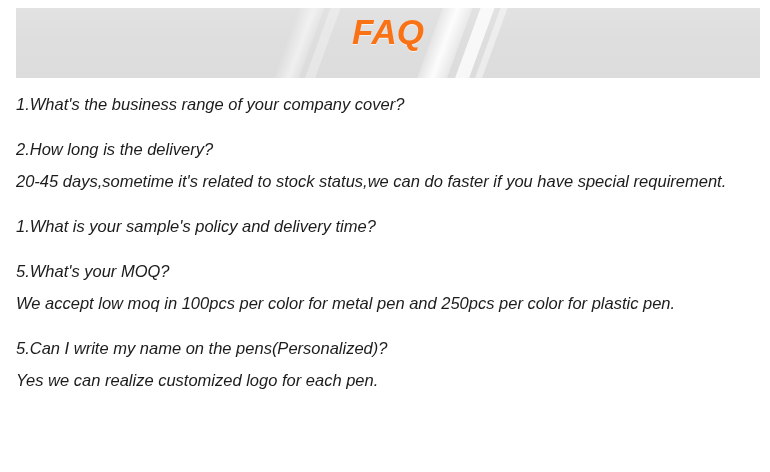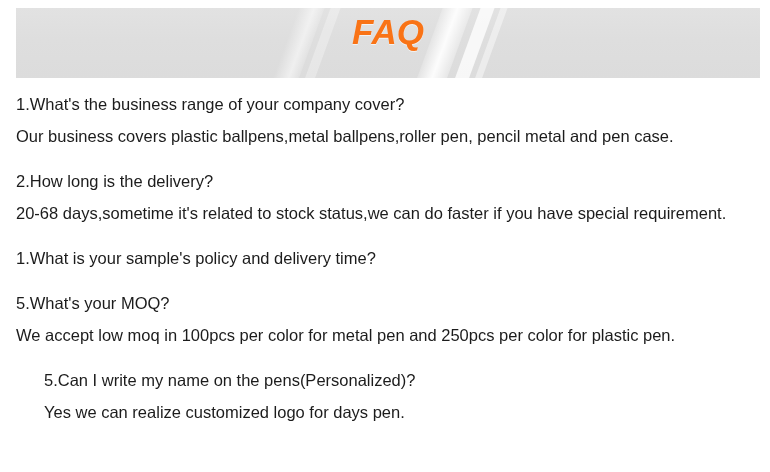--- a/index.html
+++ b/index.html
@@ -105,28 +105,28 @@
     position: absolute;
     left: 16px;
     top: 88px;
     width: 744px;
   }
   .faq-item {
     margin-bottom: 13px;
   }
   .faq-item:last-child {
     margin-bottom: 0;
-    margin-left: 28px;
   }
   .faq-question,
   .faq-answer {
     font-size: 16.5px;
     line-height: 32px;
     color: #1c1c1c;
     white-space: pre-wrap;
+    font-style: italic;
   }
 </style>
 </head>
 <body>
 
 <div class="page">
 
   <div class="faq-banner">
     <div class="stripe stripe-a"></div>
     <div class="stripe stripe-b"></div>
@@ -136,36 +136,35 @@
     <div class="faq-title-wrap">
       <div class="faq-title">FAQ</div>
       <div class="faq-title-reflection">FAQ</div>
     </div>
   </div>
 
   <div class="faq-body">
 
     <div class="faq-item">
       <div class="faq-question">1.What's the business range of your company cover?</div>
-      <div class="faq-answer">Our business covers plastic ballpens,metal ballpens,roller pen, pencil metal and pen case.</div>
     </div>
 
     <div class="faq-item">
       <div class="faq-question">2.How long is the delivery?</div>
-      <div class="faq-answer">20-68 days,sometime it's related to stock status,we can do faster if you have special requirement.</div>
+      <div class="faq-answer">20-45 days,sometime it's related to stock status,we can do faster if you have special requirement.</div>
     </div>
 
     <div class="faq-item">
       <div class="faq-question">1.What is your sample's policy and delivery time?</div>
     </div>
 
     <div class="faq-item">
       <div class="faq-question">5.What's your MOQ?</div>
       <div class="faq-answer">We accept low moq in 100pcs per color for metal pen and 250pcs per color for plastic pen.</div>
     </div>
 
     <div class="faq-item">
       <div class="faq-question">5.Can I write my name on the pens(Personalized)?</div>
-      <div class="faq-answer">Yes we can realize customized logo for days pen.</div>
+      <div class="faq-answer">Yes we can realize customized logo for each pen.</div>
     </div>
 
   </div>
 </div>
 
 </body></html>

